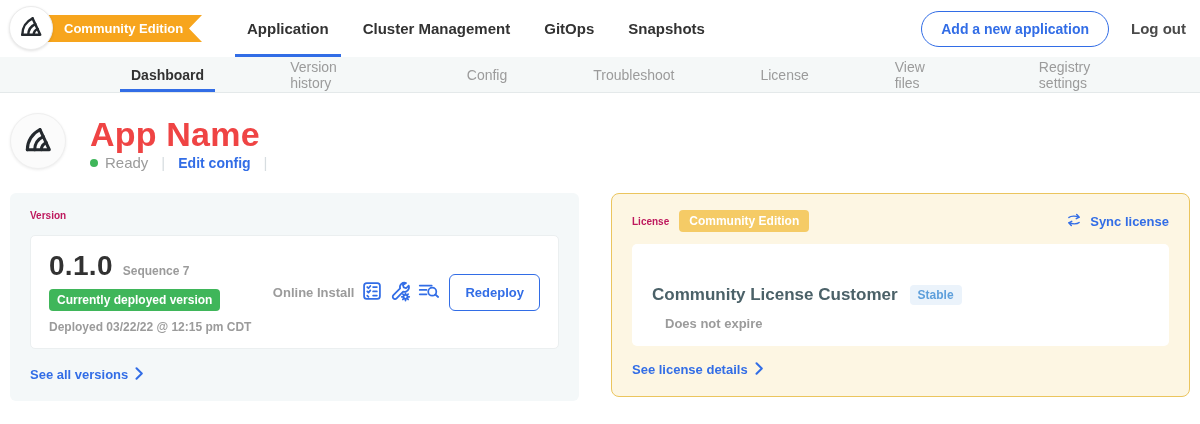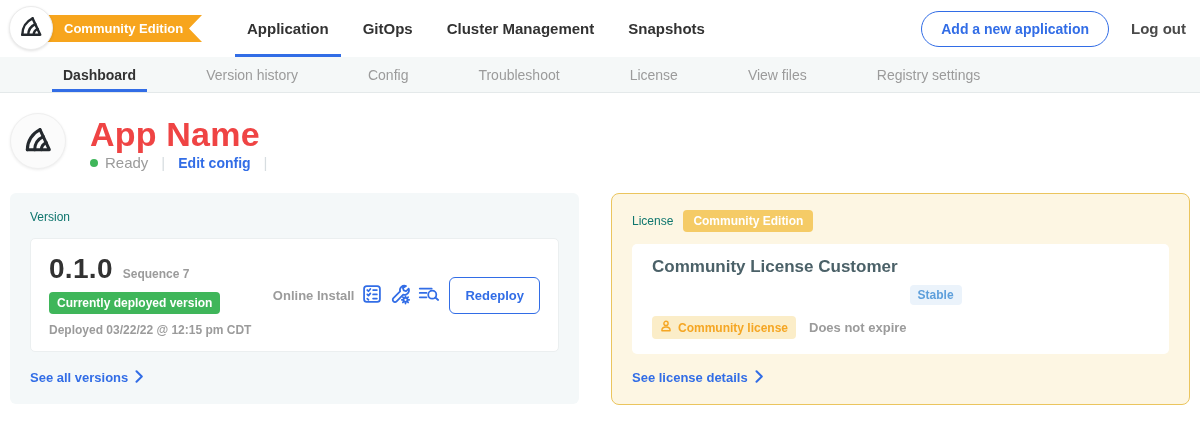--- a/index.html
+++ b/index.html
@@ -21,21 +21,21 @@
     font-size:15px; font-weight:600; color:#323232; text-decoration:none; cursor:pointer; }
   .topnav a.active { font-weight:700; }
   .topnav a.active::after { content:""; position:absolute; left:5px; right:5px; bottom:0; height:3px; background:#326DE6; }
   .spacer { flex:1; }
   .add-app { border:1px solid #326DE6; background:#fff; color:#326DE6; font-family:inherit;
     font-size:14px; font-weight:700; border-radius:19px; padding:9px 19px; cursor:pointer; margin-right:22px; }
   .logout { font-size:15px; font-weight:600; color:#4A4A4A; text-decoration:none; cursor:pointer; }
 
   
   .subnav { display:flex; align-items:stretch; height:36px; background:#F5F8F8;
-    border-bottom:1px solid #E4E9EA; padding-left:52px; }
+    border-bottom:1px solid #E4E9EA; padding-left:120px;gap:16px; }
   .subnav a { position:relative; display:flex; align-items:center; padding:0 11px; margin-right:48px;
     font-size:14px; font-weight:500; color:#9B9B9B; text-decoration:none; cursor:pointer; }
   .subnav a.active { color:#323232; font-weight:700; }
   .subnav a.active::after { content:""; position:absolute; left:0; right:0; bottom:0; height:3px; background:#326DE6; }
 
   
   .app-header { display:flex; align-items:flex-start; padding:20px 10px 0 10px; }
   .avatar { width:56px; height:56px; border-radius:50%; background:#fbfbfb; border:1px solid #efefef;
     box-shadow:0 1px 3px rgba(0,0,0,.08); display:flex; align-items:center; justify-content:center; flex:0 0 auto; }
   .app-title-block { margin-left:24px; padding-top:2px; }
@@ -46,21 +46,21 @@
   .vsep { color:#D7DDE0; margin:0 13px; font-size:15px; }
   .edit-config { font-size:14px; font-weight:700; color:#326DE6; text-decoration:none; cursor:pointer; }
 
   
   .cards { display:flex; align-items:flex-start; padding:22px 10px 0 10px; }
   .blue-link { display:inline-flex; align-items:center; gap:7px; color:#326DE6;
     font-size:13px; font-weight:700; text-decoration:none; cursor:pointer; white-space:nowrap; }
 
   .version-card { width:570px; background:#F4F8F9; border-radius:6px; padding:17px 20px 18px 20px; margin-right:32px; }
   .card-head { display:flex; align-items:center; justify-content:space-between; }
-  .card-title { font-size:12px; font-weight:400; color:#0f766e; }
+  .card-title { font-size:10px; font-weight:700; color:#be185d; }
   .head-links { display:flex; align-items:center; gap:24px; }
   .inner-card { background:#fff; border:1px solid #EBEFF0; border-radius:5px; margin-top:14px;
     padding:14px 18px; display:flex; align-items:center; justify-content:space-between; }
   .vnum-row { display:flex; align-items:baseline; }
   .vnum { font-size:28px; font-weight:800; color:#323232; letter-spacing:.3px; }
   .vseq { font-size:12px; font-weight:600; color:#9B9B9B; margin-left:10px; }
   .deployed-badge { display:inline-block; margin-top:7px; background:#3FB65A; color:#fff;
     font-size:12px; font-weight:700; padding:4px 8px; border-radius:4px; }
   .deployed-at { margin-top:9px; font-size:12px; font-weight:600; color:#9B9B9B; }
   .version-right { display:flex; align-items:center; gap:2px; }
@@ -68,21 +68,21 @@
   .icon-btn { background:none; border:none; padding:2px; cursor:pointer; display:flex; align-items:center; }
   .redeploy { border:1px solid #326DE6; background:#fff; color:#326DE6; font-family:inherit;
     font-size:13px; font-weight:700; border-radius:6px; padding:10px 15px; cursor:pointer; margin-left:4px; }
   .card-foot { margin-top:16px; }
 
   .license-card { width:580px; background:#FDF6E3; border:1px solid #EBC55E; border-radius:8px; padding:16px 20px 18px 20px; }
   .lic-title-wrap { display:flex; align-items:center; }
   .gold-badge { background:#F5CB66; color:#fff; font-size:12px; font-weight:700;
     padding:4px 10px; border-radius:4px; margin-left:10px; }
   .lic-inner { background:#fff; border-radius:5px; margin-top:12px; padding:13px 20px 15px 20px; }
-  .cust-row { display:flex; align-items:flex-start; }
+  .cust-row { display:flex; align-items:flex-end; }
   .cust-name { font-size:17px; font-weight:700; color:#4B6168; }
   .stable-badge { background:#EBF3FB; color:#5E9FDB; font-size:12px; font-weight:600;
     padding:3px 8px; border-radius:4px; margin-left:12px;margin-top:28px; }
   .lic-meta-row { display:flex; align-items:center; margin-top:11px; }
   .lic-type-badge { display:inline-flex; align-items:center; gap:6px; background:#FBEDC8; color:#F5A623;
     font-size:12px; font-weight:700; padding:4px 8px; border-radius:4px; }
   .expiry { font-size:13px; font-weight:600; color:#9B9B9B; margin-left:13px; }
   .lic-foot { margin-top:14px; }
 
   svg.st { stroke:#326DE6; fill:none; stroke-width:1.6; stroke-linecap:round; stroke-linejoin:round; }
@@ -99,22 +99,22 @@
           <path d="M4 20 A16.5 16.5 0 0 1 13.5 5"></path>
           <path d="M13.5 5 L20.5 20 L4 20"></path>
           <path d="M9.5 20 A11 11 0 0 1 16 10.2"></path>
           <path d="M14.5 20 A6 6 0 0 1 18.2 14.7"></path>
         </svg>
       </span>
     </div>
   </div>
   <nav class="topnav">
     <a class="active">Application</a>
+    <a>Cluster Management</a>
     <a>GitOps</a>
-    <a>Cluster Management</a>
     <a>Snapshots</a>
   </nav>
   <div class="spacer"></div>
   <button class="add-app">Add a new application</button>
   <a class="logout">Log out</a>
 </header>
 
 <nav class="subnav">
   <a class="active">Dashboard</a>
   <a>Version history</a>
@@ -212,37 +212,39 @@
       </a>
     </div>
   </section>
 
   <section class="license-card">
     <div class="card-head">
       <div class="lic-title-wrap">
         <h2 class="card-title">License</h2>
         <span class="gold-badge">Community Edition</span>
       </div>
+      <a class="blue-link">
+        <span>
+          <svg class="st" width="18" height="18" viewBox="0 0 20 20">
+            <path d="M4.3 7.2c2.2-2 8.2-2 11-.2"></path>
+              <polyline points="13 3.8 15.8 6.8 12.5 8.6"></polyline>
+            <path d="M15.7 12.8c-2.2 2-8.2 2-11 .2"></path>
+              <polyline points="7 16.2 4.2 13.2 7.5 11.4"></polyline>
+          </svg>
+        </span>
+        <span>Sync license</span>
+      </a>
     </div>
 
     <div class="lic-inner">
       <div class="cust-row">
         <span class="cust-name">Community License Customer</span>
         <span class="stable-badge">Stable</span>
       </div>
       <div class="lic-meta-row">
-        <span class="lic-type-badge">
-          <span>
-            <svg width="12" height="12" viewBox="0 0 12 12" fill="none" stroke="#F5A623" stroke-width="1.4" stroke-linecap="round" stroke-linejoin="round">
-              <circle cx="6" cy="3.4" r="2.1"></circle>
-              <path d="M1.9 10.7v-.4c0-2 1.8-3.3 4.1-3.3s4.1 1.3 4.1 3.3v.4z"></path>
-            </svg>
-          </span>
-          <span>Community license</span>
-        </span>
         <span class="expiry">Does not expire</span>
       </div>
     </div>
 
     <div class="lic-foot">
       <a class="blue-link">
         <span>See license details</span>
         <span>
           <svg class="st" width="9" height="13" viewBox="0 0 9 13" style="stroke-width:2">
               <path d="M1.5 1.2l5.3 5.3-5.3 5.3"></path>

